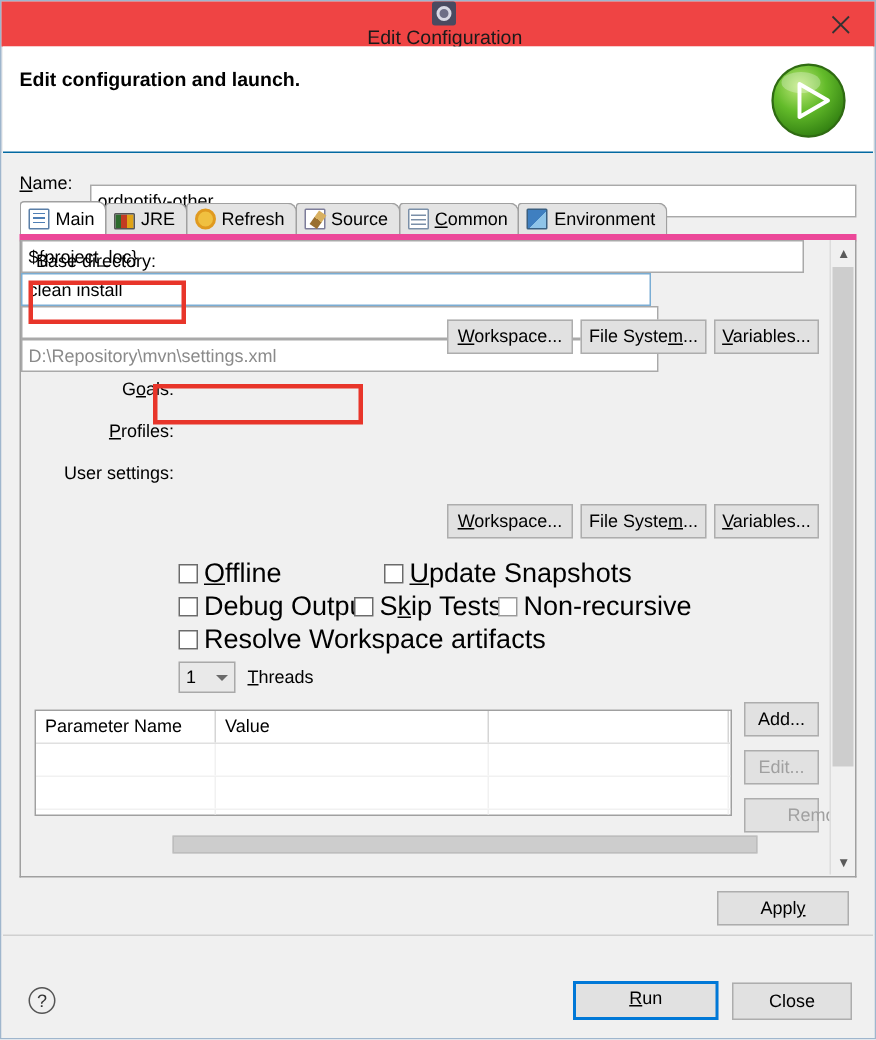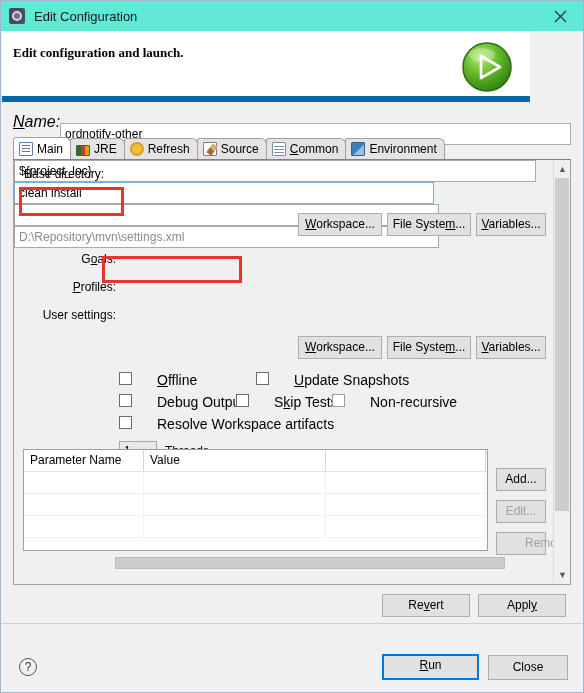--- a/index.html
+++ b/index.html
@@ -25,24 +25,25 @@
     background: #f0f0f0;
     border: 1px solid #9fb6cd;
   }
 
   
   .titlebar {
     position: absolute;
     left: 0; top: 0;
     width: 582px;
     height: 30px;
-    background: #5eead4;
+    background: #ef4444;
     display: flex;
     align-items: center;
     box-sizing: border-box;
+    flex-direction: column;
   }
   .title-icon {
     width: 16px; height: 16px;
     margin-left: 8px;
     background: #4a4a60;
     border-radius: 2px;
     position: relative;
     flex: none;
   }
   .title-icon::after {
@@ -70,26 +71,25 @@
     color: #333;
     font-size: 15px;
     cursor: default;
   }
   .title-close svg { display: block; }
 
   
   .header {
     position: absolute;
     left: 1px; top: 30px;
-    width: 528px;
+    width: 580px;
     height: 71px;
     background: #ffffff;
     box-sizing: border-box;
-    border-bottom: 6px solid #0369a1;
-    font-family: Liberation Serif, serif;
+    border-bottom: 1px solid #0369a1;
   }
   .header-title {
     position: absolute;
     left: 11px; top: 14px;
     font-size: 13px;
     font-weight: bold;
     color: #000;
   }
   .run-badge {
     position: absolute;
@@ -108,23 +108,22 @@
 
   .name-row {
     position: absolute;
     left: 12px; top: 9px;
     width: 558px;
     height: 22px;
     display: flex;
     align-items: center;
   }
   .name-label {
-    font-size: 16px;
+    font-size: 12px;
     width: 47px;
-    font-style: italic;
   }
   .txt-input {
     background: #ffffff;
     border: 1px solid #a9a9a9;
     box-sizing: border-box;
     height: 22px;
     font-family: "Liberation Sans", sans-serif;
     font-size: 12px;
     color: #000;
     padding: 0 4px;
@@ -136,21 +135,21 @@
   .name-input { flex: 1; margin-top: 24px; }
 
   
   .tabstrip {
     position: absolute;
     left: 12px; top: 37px;
     width: 558px;
     height: 22px;
     display: flex;
     align-items: flex-end;
-    border-bottom: 2px solid #ec4899;
+    border-bottom: 5px solid #ec4899;
     box-sizing: border-box;
   }
   .tab {
     display: flex;
     align-items: center;
     height: 21px;
     padding: 0 7px 0 5px;
     box-sizing: border-box;
     font-size: 12px;
     background: #e4e4e4;
@@ -253,21 +252,21 @@
     height: 23px;
     text-align: center;
     line-height: 21px;
     position: absolute;
     cursor: default;
     white-space: nowrap;
   }
   .btn.disabled { color: #a0a0a0; }
   .btn.default { border: 2px solid #0078d7; line-height: 19px; }
 
-  .cbox-row { position: absolute; display: flex; font-size: 14px; gap: 21px; }
+  .cbox-row { position: absolute; display: flex; align-items: center; font-size: 18px; }
   .cbox {
     width: 13px; height: 13px;
     background: #ffffff;
     border: 1px solid #6b6b6b;
     box-sizing: border-box;
     margin-right: 4px;
     flex: none;
   }
   .cbox.dim { border-color: #9a9a9a; }
 
@@ -505,21 +504,21 @@
         <span class="cbox"></span>
         <span>Resolve Workspace artifacts</span>
       </div>
 
       <div class="combo" style="left:105px; top:281px;">
         <span>1</span>
         <span class="arrow"></span>
       </div>
       <div class="lbl" style="left:151px; top:284px;"><u>T</u>hreads</div>
 
-      <div class="tbl-wrap" style="left:9px; top:289px; width:465px; height:102px;">
+      <div class="tbl-wrap" style="left:9px; top:313px; width:465px; height:71px;">
         <div class="tbl-head">
           <div class="col-a">Parameter Name</div>
           <div class="col-b">Value</div>
           <div class="col-c"></div>
         </div>
         <div class="tbl-row">
           <div class="col-a"></div>
           <div class="col-b"></div>
           <div class="col-c"></div>
         </div>
@@ -544,21 +543,20 @@
       </div>
 
       <div class="vscroll" style="right:0px; top:0px; width:17px; height:423px;">
         <div class="sb-arrow" style="top:0;">▲</div>
         <div class="thumb" style="top:18px; height:333px;"></div>
         <div class="sb-arrow" style="bottom:0;">▼</div>
       </div>
 
     </div>
 
-    <div class="btn" style="left:381px; top:492px; width:88px;">Re<u>v</u>ert</div>
     <div class="btn" style="left:477px; top:492px; width:88px;">Appl<u>y</u></div>
 
   </div>
 
   <div class="footer">
     <div style="position:absolute; left:1px; top:0; width:580px; height:1px; background:#d0d0d0;"></div>
     <div class="help-icon"><span>?</span></div>
     <div class="btn" style="left:487px; top:32px; width:80px; height:25px; line-height:23px;">Close</div>
     <div class="btn default" style="left:381px; top:31px; width:97px; height:26px;"><u>R</u>un</div>
   </div>

